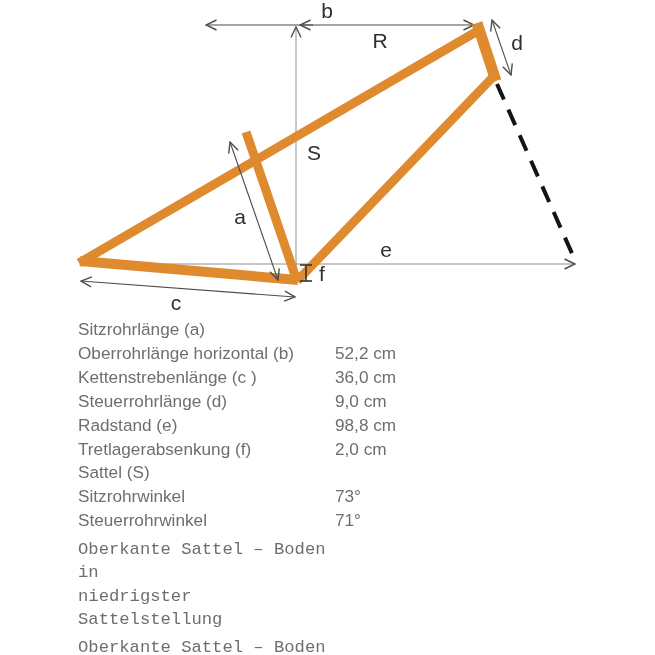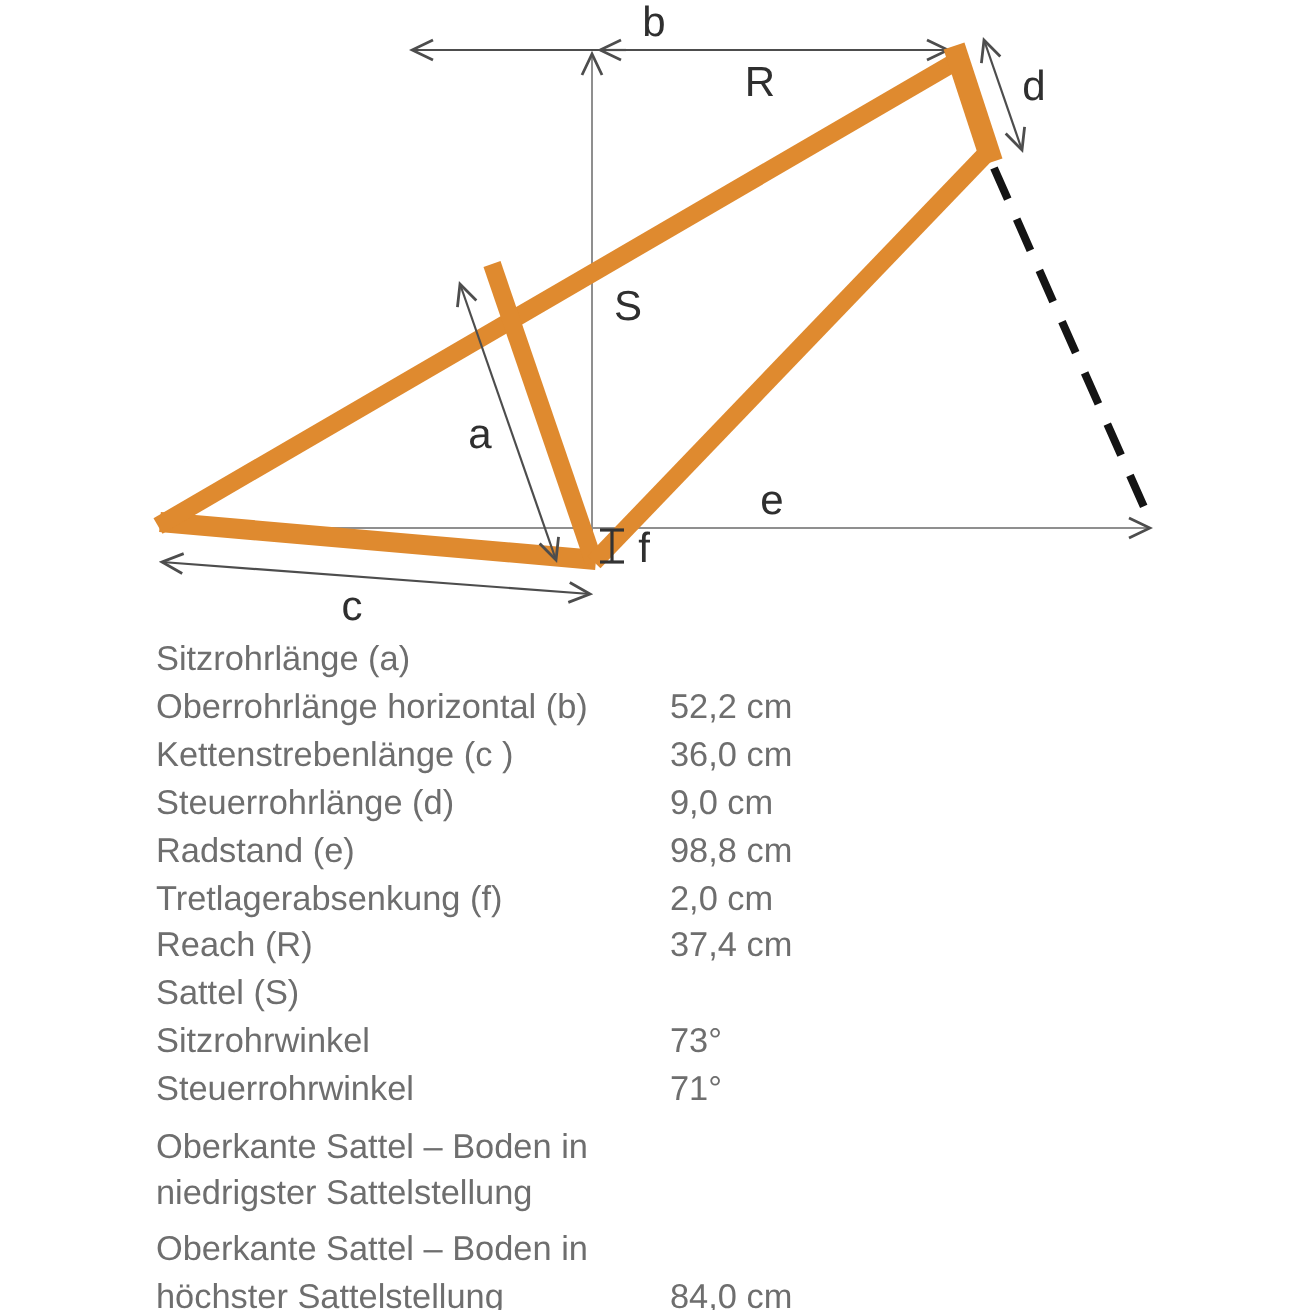--- a/index.html
+++ b/index.html
@@ -13,21 +13,21 @@
     font-size:21px;fill:#2f2f2f;
   }
   .spec-table{
     position:absolute;left:78px;top:318px;width:500px;
     font-size:17.2px;color:#6e6e6e;
   }
   .spec-row{
     display:grid;grid-template-columns:257px auto;
     align-items:end;line-height:23.9px;
   }
-  .spec-row.multi{line-height:23.2px;margin-top:5px;}
+  .spec-row.multi{line-height:23.2px;margin-top:5px;font-family:Liberation Mono, monospace;}
   .spec-label{white-space:pre-line;}
   .spec-value{white-space:nowrap;}
 </style>
 </head>
 <body>
 
 <div class="canvas">
 
   <svg class="diagram" width="655" height="318" viewBox="0 0 655 318">
     <defs>
@@ -94,24 +94,20 @@
     </div>
     <div class="spec-row">
       <span class="spec-label">Radstand (e)</span>
       <span class="spec-value">98,8 cm</span>
     </div>
     <div class="spec-row">
       <span class="spec-label">Tretlagerabsenkung (f)</span>
       <span class="spec-value">2,0 cm</span>
     </div>
     <div class="spec-row">
-      <span class="spec-label">Reach (R)</span>
-      <span class="spec-value">37,4 cm</span>
-    </div>
-    <div class="spec-row">
       <span class="spec-label">Sattel (S)</span>
     </div>
     <div class="spec-row">
       <span class="spec-label">Sitzrohrwinkel</span>
       <span class="spec-value">73°</span>
     </div>
     <div class="spec-row">
       <span class="spec-label">Steuerrohrwinkel</span>
       <span class="spec-value">71°</span>
     </div>

